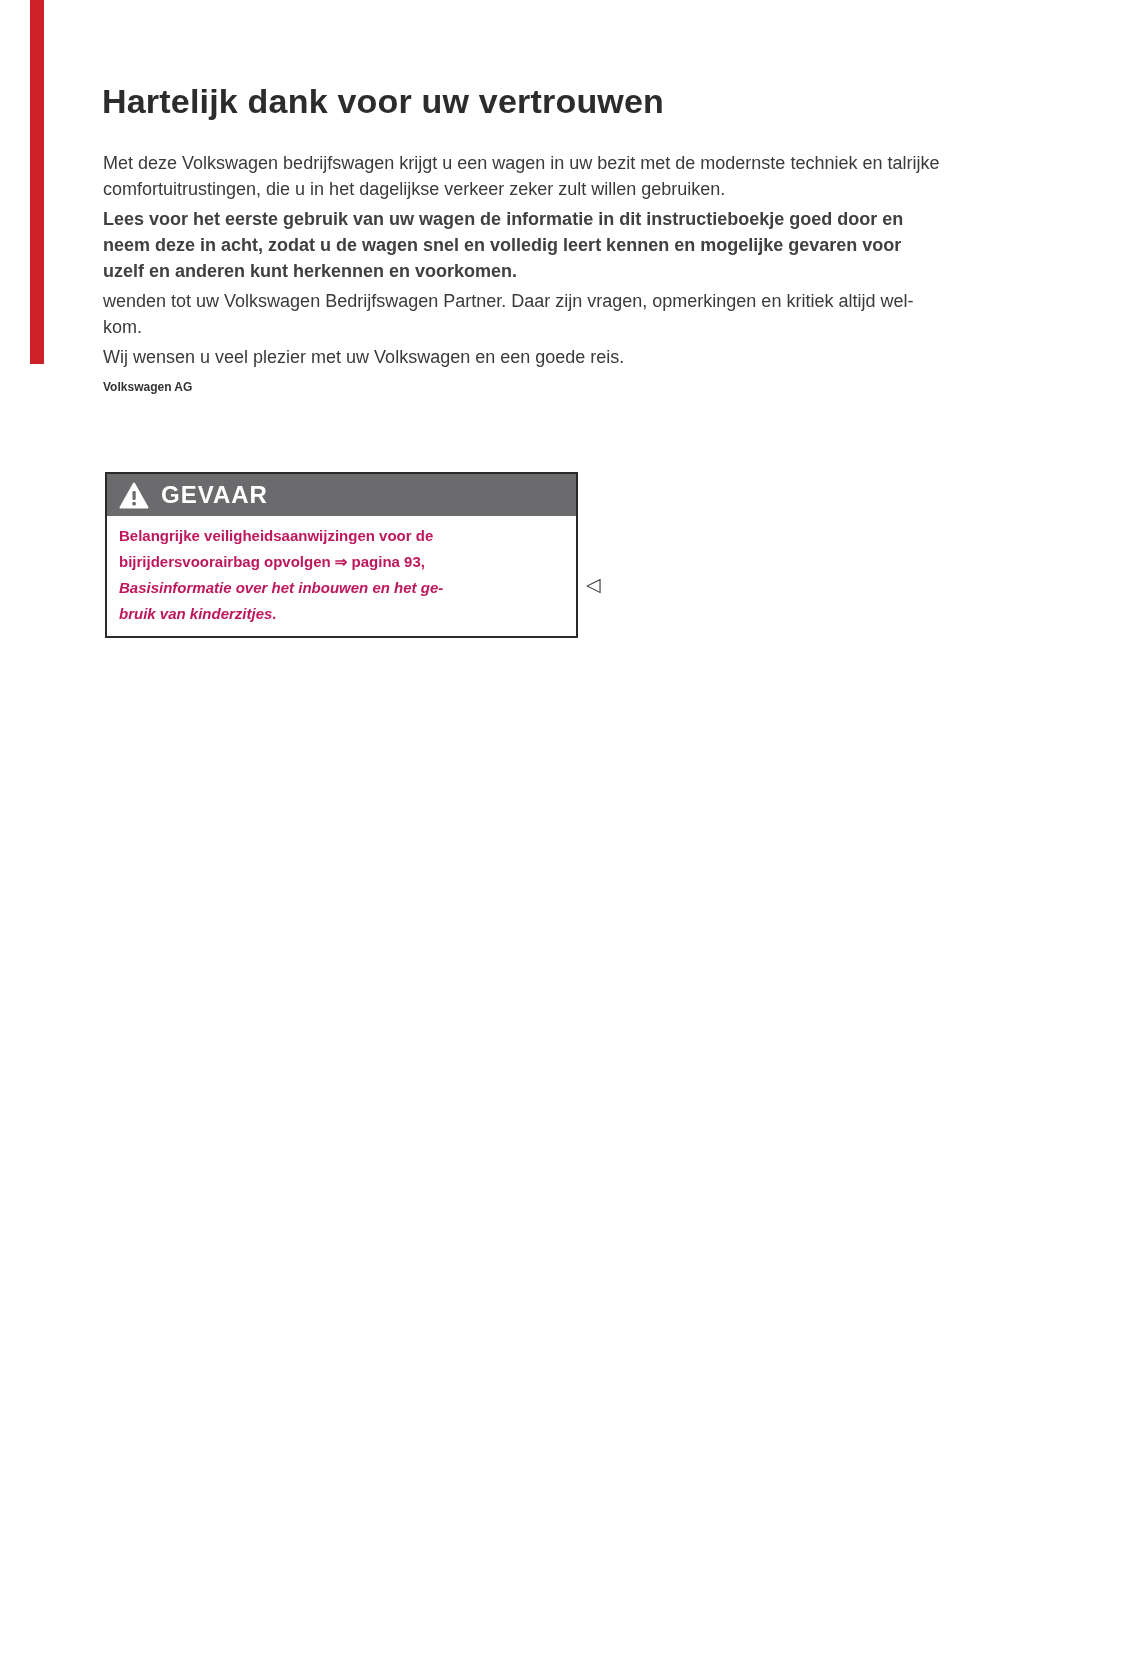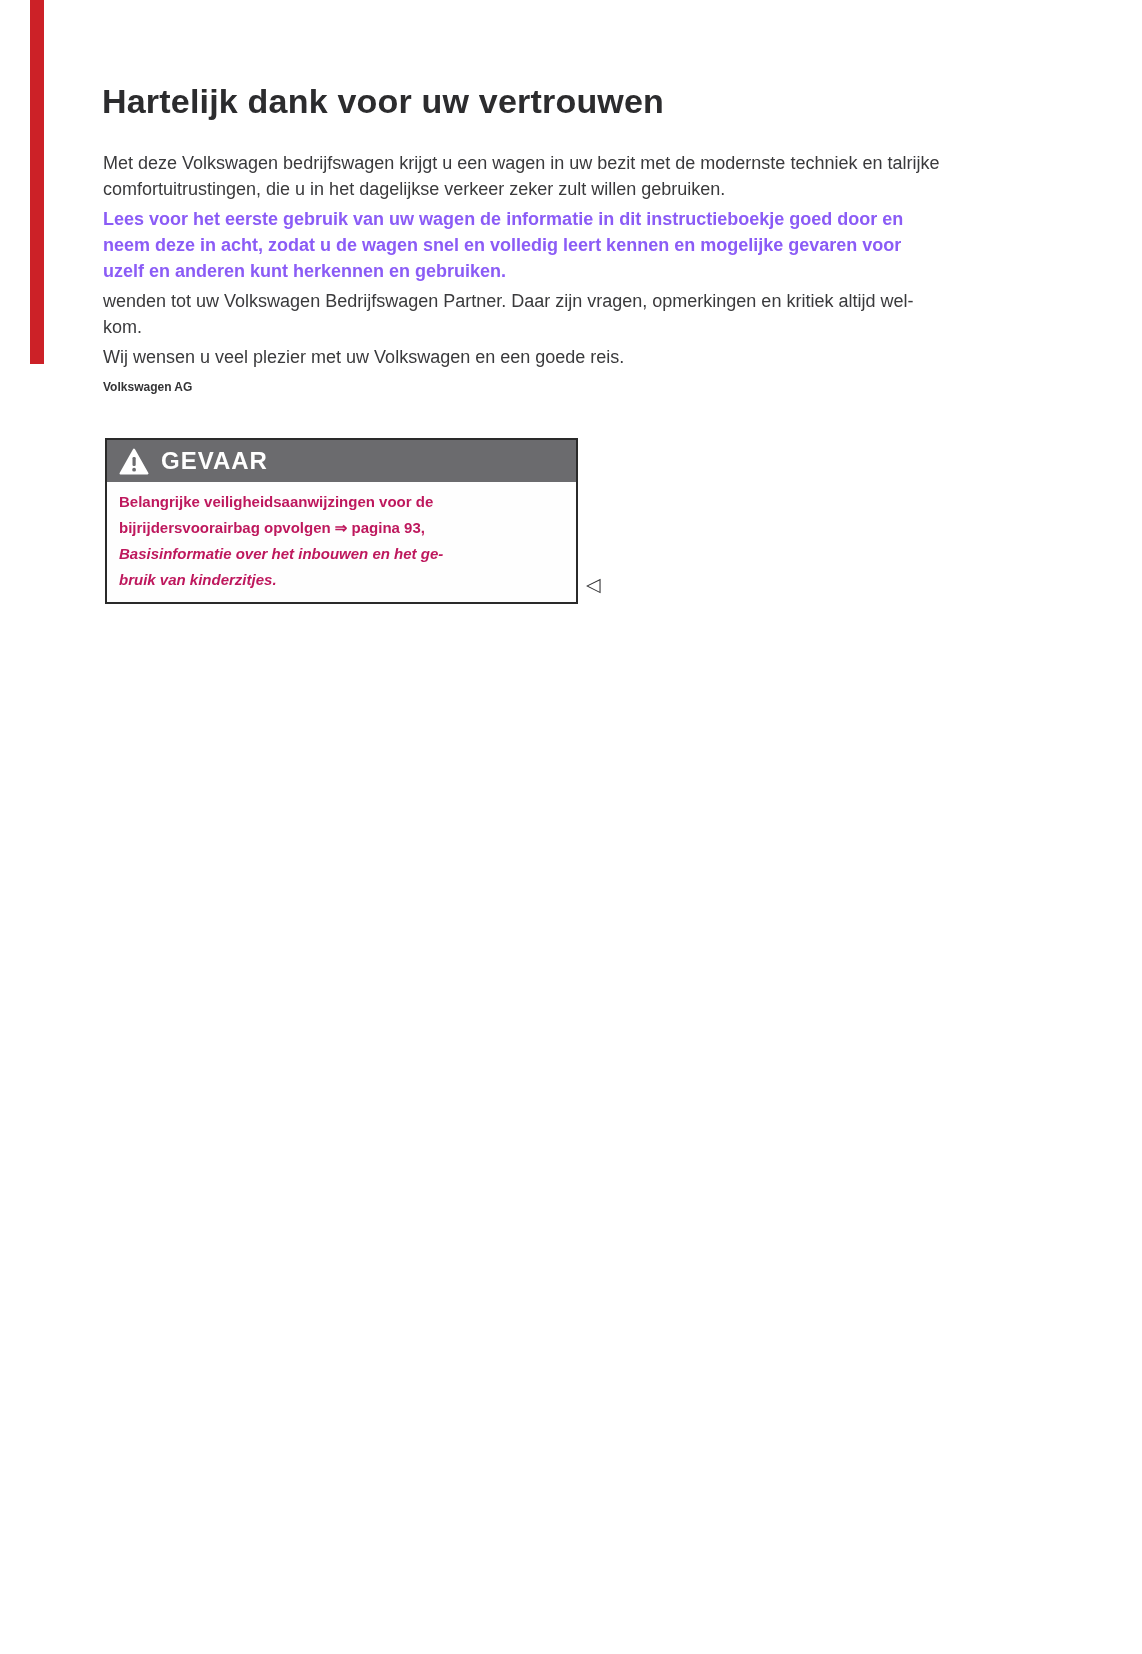--- a/index.html
+++ b/index.html
@@ -39,33 +39,33 @@
     width: 980px;
   }
   .content p { margin: 0 0 4px 0; }
   .line {
     display: block;
     font-size: 18px;
     line-height: 26px;
     white-space: nowrap;
     color: #3a3a3c;
   }
-  .bold .line, .bold { font-weight: bold; color: #8b5cf6; }
+  .bold .line, .bold { font-weight: bold; color: #404040; }
   .signature {
     font-size: 12px;
     line-height: 26px;
     font-weight: bold;
     color: #333335;
     margin: 0;
     white-space: nowrap;
   }
   .warnbox {
     position: absolute;
     left: 105px;
-    top: 438px;
+    top: 472px;
     width: 473px;
     box-sizing: border-box;
     border: 2px solid #2a2a2a;
     background: #fefefe;
   }
   .warnhead {
     height: 42px;
     background: #6b6b6e;
     display: flex;
     align-items: center;
@@ -133,21 +133,21 @@
   <h1 class="title">Hartelijk dank voor uw vertrouwen</h1>
 
   <div class="content">
     <p>
       <span class="line">Met deze Volkswagen bedrijfswagen krijgt u een wagen in uw bezit met de modernste techniek en talrijke</span>
       <span class="line">comfortuitrustingen, die u in het dagelijkse verkeer zeker zult willen gebruiken.</span>
     </p>
     <p class="bold">
       <span class="line">Lees voor het eerste gebruik van uw wagen de informatie in dit instructieboekje goed door en</span>
       <span class="line">neem deze in acht, zodat u de wagen snel en volledig leert kennen en mogelijke gevaren voor</span>
-      <span class="line">uzelf en anderen kunt herkennen en gebruiken.</span>
+      <span class="line">uzelf en anderen kunt herkennen en voorkomen.</span>
     </p>
     <p>
       <span class="line">wenden tot uw Volkswagen Bedrijfswagen Partner. Daar zijn vragen, opmerkingen en kritiek altijd wel-</span>
       <span class="line">kom.</span>
     </p>
     <p>
       <span class="line">Wij wensen u veel plezier met uw Volkswagen en een goede reis.</span>
     </p>
     <p class="signature">Volkswagen AG</p>
   </div>

